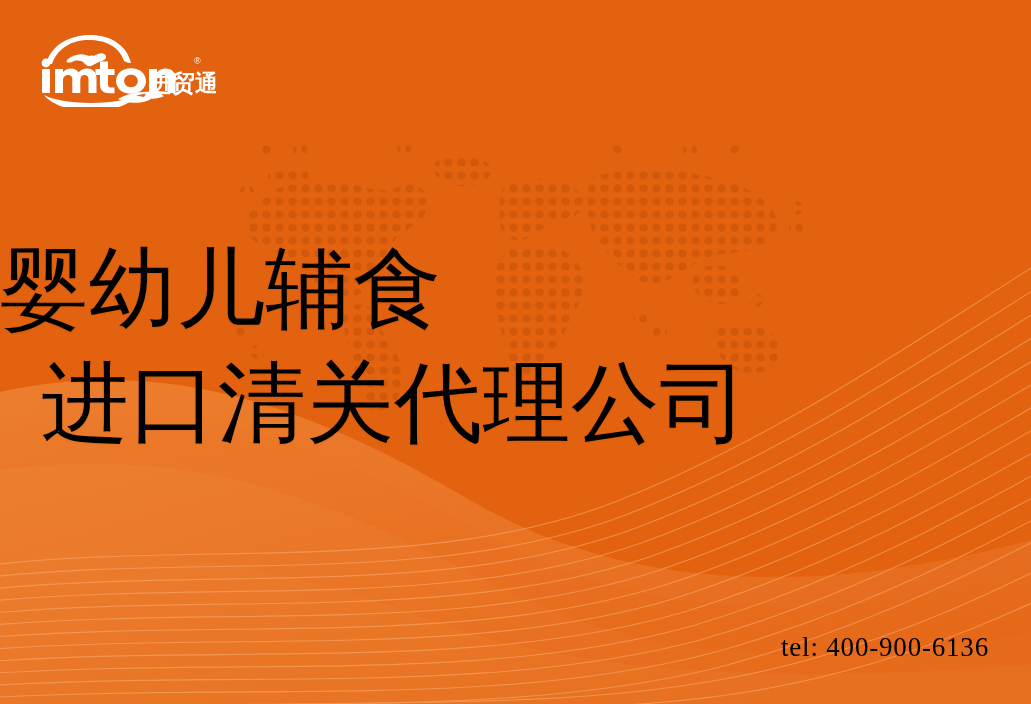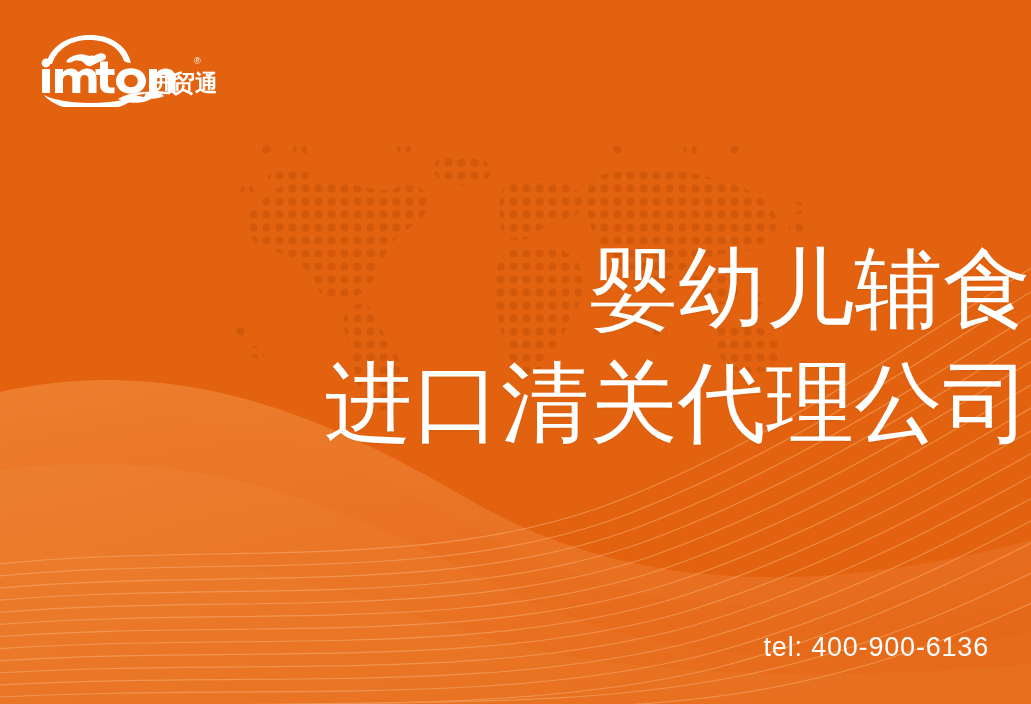--- a/index.html
+++ b/index.html
@@ -44,44 +44,45 @@
     height: 74px;
   }
   .logo-svg { display: block; width: 180px; height: 74px; }
 
   
   .headline {
     position: absolute;
     left: 0;
     right: 0;
     top: 232px;
-    text-align: right;
-    color: #ffffff;
+    text-align: left;
+    color: #000000;
     font-weight: 300;
     letter-spacing: 0.02em;
     line-height: 1.30;
     text-shadow: 0 1px 2px rgba(120, 45, 0, 0.10);
   }
   .headline-line {
     display: block;
     white-space: nowrap;
   }
   .headline-line-1 { font-size: 88px; }
   .headline-line-2 { font-size: 88px; padding-left: 41px; }
 
   
   .phone {
     position: absolute;
     right: 42px;
     top: 632px;
-    color: #ffffff;
+    color: #000000;
     font-size: 27px;
     font-weight: 400;
     letter-spacing: 0.03em;
     white-space: nowrap;
+    font-family: Liberation Serif, serif;
   }
 </style>
 </head>
 <body>
 
 <div class="banner">
 
   <div class="bg-base"></div>
 
   <svg class="bg-svg" viewBox="0 0 1031 704" xmlns="http://www.w3.org/2000/svg">

